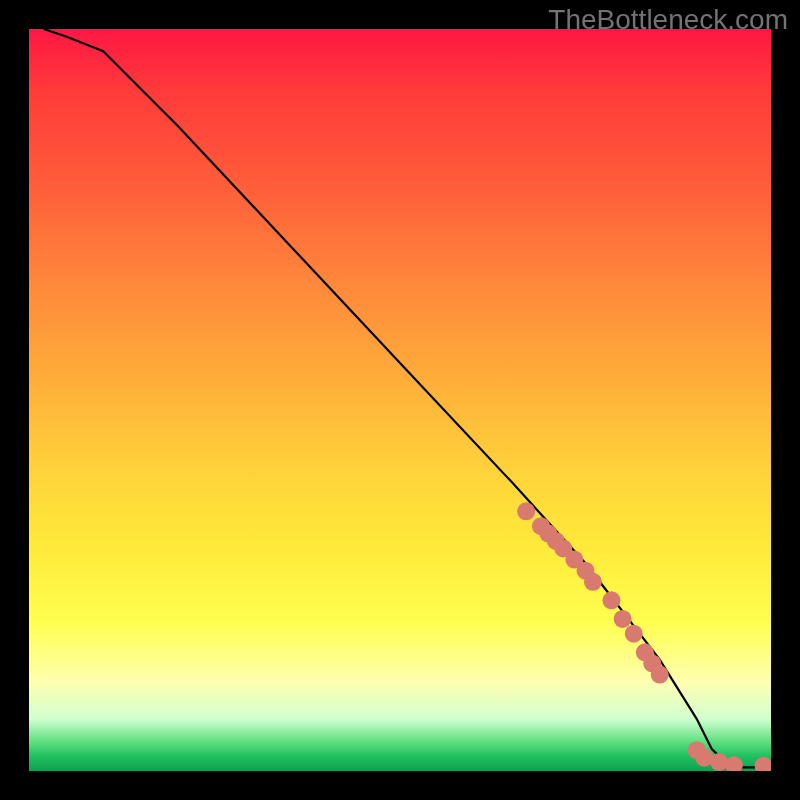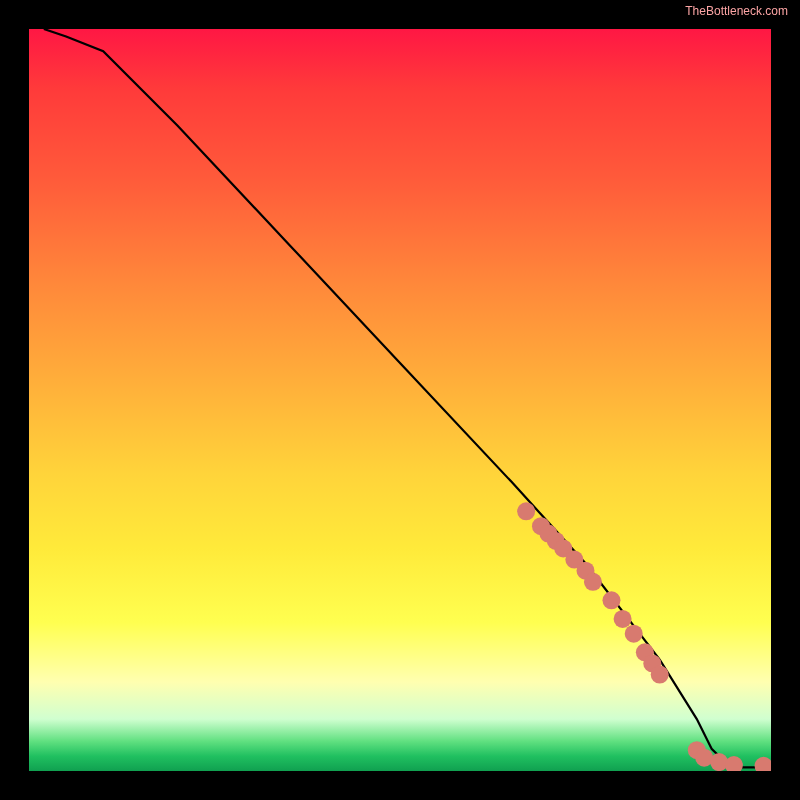--- a/index.html
+++ b/index.html
@@ -8,22 +8,22 @@
     height: 800px;
     background: #000;
     font-family: Arial, sans-serif;
     position: relative;
     overflow: hidden;
   }
   .attribution {
     position: absolute;
     top: 4px;
     right: 12px;
-    color: #fca5a5;
-    font-size: 12px;
+    color: #737373;
+    font-size: 28px;
     font-weight: 500;
     z-index: 10;
   }
   .plot-area {
     position: absolute;
     left: 29px;
     top: 29px;
     width: 742px;
     height: 742px;
   }

